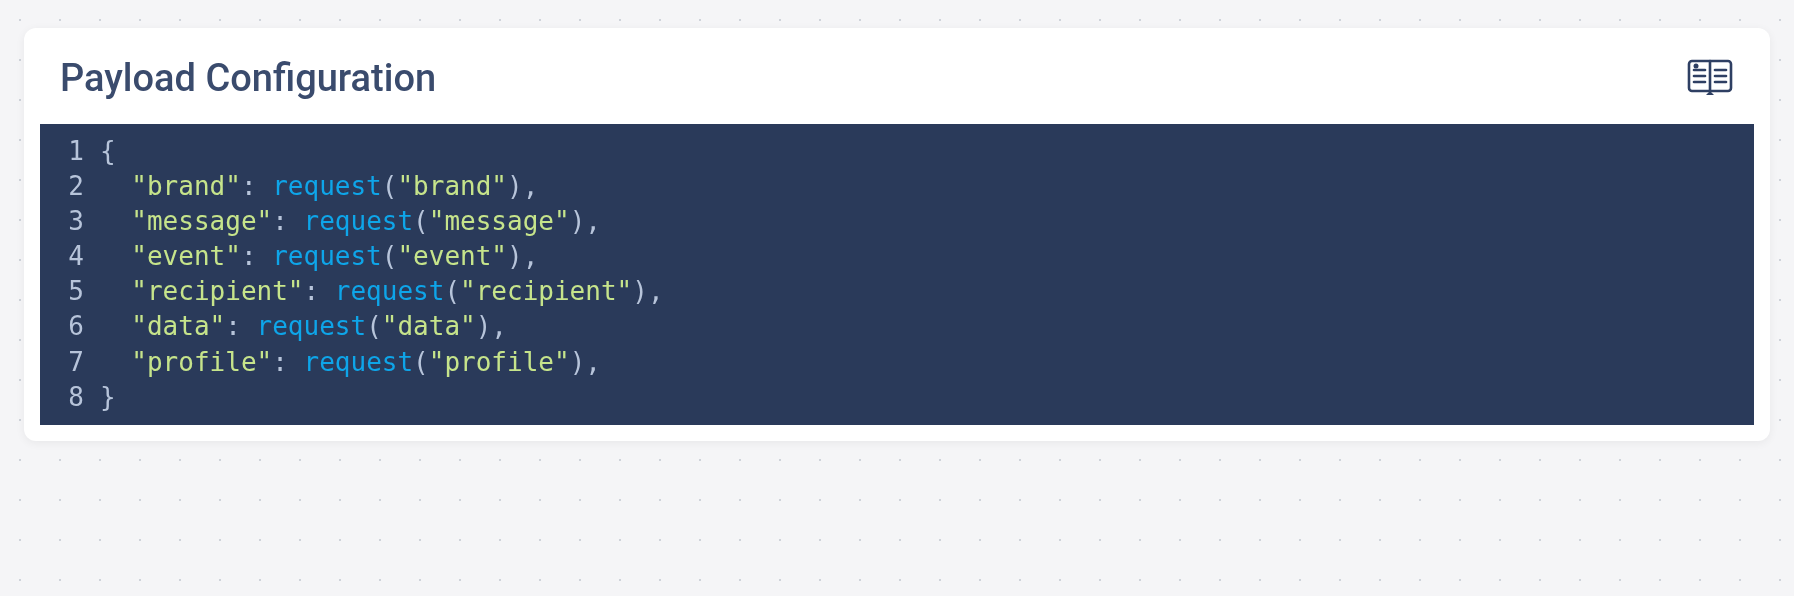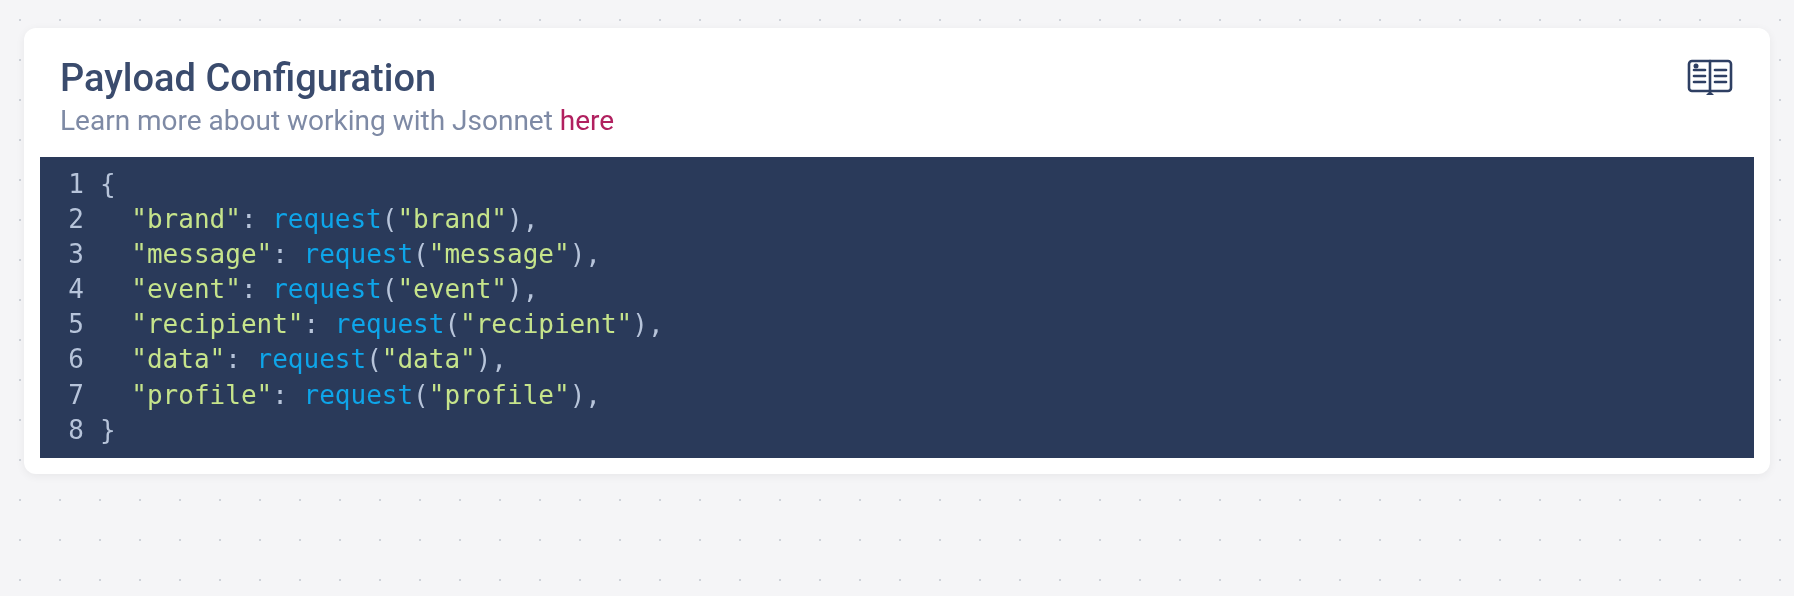--- a/index.html
+++ b/index.html
@@ -71,23 +71,20 @@
     .tok-str { color: #c6e48b; }
     .tok-fn { color: #0ea5e9; }
   </style>
 </head>
 <body>
 
 <div class="card">
   <div class="card-header">
     <div class="header-text">
       <div class="title">Payload Configuration</div>
-      <div class="subtitle">
-        <span>Learn more about working with Jsonnet </span><span class="link">here</span>
-      </div>
     </div>
     <span class="docs-icon">
       <svg width="48" height="40" viewBox="0 0 48 40" fill="none" stroke="currentColor" stroke-width="2.6" stroke-linecap="round" stroke-linejoin="round">
         <rect x="3" y="3" width="42" height="30" rx="3"></rect>
         <line x1="24" y1="3" x2="24" y2="33"></line>
         <path d="M24 33 L20 37 L28 37 Z" fill="currentColor" stroke="none"></path>
         <line x1="8" y1="12" x2="19" y2="12"></line>
         <line x1="8" y1="18" x2="19" y2="18"></line>
         <line x1="8" y1="24" x2="19" y2="24"></line>
         <line x1="29" y1="12" x2="40" y2="12"></line>

